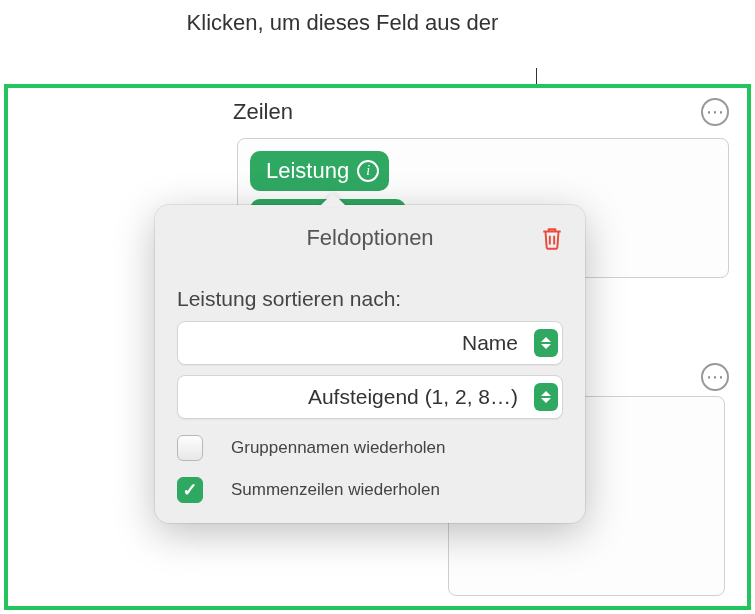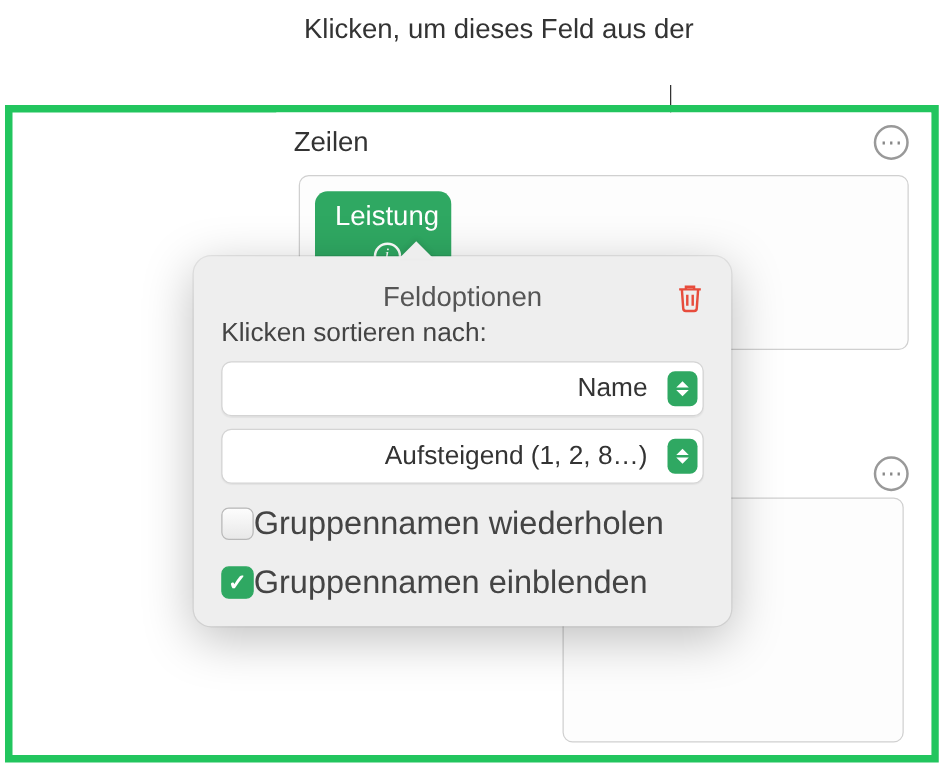--- a/index.html
+++ b/index.html
@@ -3,41 +3,41 @@
   <meta charset="utf-8">
   <style>
     * { margin: 0; padding: 0; box-sizing: border-box; }
     body { font-family: -apple-system, BlinkMacSystemFont, 'Helvetica Neue', sans-serif; background: #fff; width: 755px; height: 614px; position: relative; }
     
     .annotation {
       position: absolute;
       top: 8px;
       left: 130px;
       right: 200px;
-      text-align: right;
+      text-align: center;
       font-size: 22px;
       color: #333;
       line-height: 1.35;
     }
     .annotation-line {
       position: absolute;
       top: 68px;
       left: 536px;
       width: 1px;
       height: 163px;
       background: #333;
     }
     
     .panel-area {
       position: absolute;
       top: 84px;
       left: 4px;
       right: 4px;
       bottom: 4px;
-      border: 6px solid #22c55e;
+      border: 4px solid #22c55e;
     }
     
     .sidebar {
       position: absolute;
       top: 0;
       left: 211px;
       right: 0;
       bottom: 0;
       background: #fff;
     }
@@ -80,21 +80,20 @@
     .field-pill {
       display: inline-flex;
       align-items: center;
       background: #2fa862;
       color: #fff;
       padding: 7px 10px 7px 16px;
       border-radius: 10px;
       font-size: 22px;
       gap: 8px;
       margin-bottom: 8px;
-      flex-direction: column;
     }
     .field-pill-partial {
       display: block;
       background: #2fa862;
       width: 156px;
       height: 14px;
       border-radius: 10px 10px 0 0;
     }
     .info-icon {
       width: 22px;
@@ -130,21 +129,21 @@
       border-right: 14px solid transparent;
       border-bottom: 14px solid #eeeeee;
       filter: drop-shadow(0 -2px 2px rgba(0,0,0,0.08));
     }
     
     .popover-header {
       display: flex;
       justify-content: center;
       align-items: center;
       position: relative;
-      margin-bottom: 4px;
+      margin-bottom: 36px;
     }
     .popover-title {
       font-size: 22px;
       color: #555;
     }
     .trash-btn {
       position: absolute;
       right: -2px;
       top: 0;
       width: 26px;
@@ -201,23 +200,23 @@
       content: "";
       width: 0; height: 0;
       border-left: 5px solid transparent;
       border-right: 5px solid transparent;
       border-top: 5px solid #fff;
     }
     
     .checkbox-row {
       display: flex;
       align-items: center;
-      gap: 0;
+      gap: 28px;
       margin-top: 16px;
-      font-size: 26px;
+      font-size: 17px;
       color: #444;
       cursor: pointer;
     }
     .checkbox {
       width: 26px;
       height: 26px;
       border-radius: 6px;
       border: 1px solid #b8b8b8;
       background: linear-gradient(#fdfdfd, #e8e8e8);
       flex-shrink: 0;
@@ -285,34 +284,34 @@
 <div class="popover">
   <div class="popover-header">
     <span class="popover-title">Feldoptionen</span>
     <div class="trash-btn">
       <svg viewBox="0 0 24 24" fill="none" stroke="#e74c3c" stroke-width="1.8">
         <path d="M4 6h16M9 6V4h6v2M6 6l1 14a2 2 0 002 2h6a2 2 0 002-2l1-14M10 10v8M14 10v8"></path>
       </svg>
     </div>
   </div>
 
-  <div class="popover-label">Klicken sortieren nach:</div>
+  <div class="popover-label">Leistung sortieren nach:</div>
 
   <div class="select-row">
     <div class="select-box">Name</div>
     <div class="select-stepper"></div>
   </div>
 
   <div class="select-row">
     <div class="select-box">Aufsteigend (1, 2, 8…)</div>
     <div class="select-stepper"></div>
   </div>
 
   <div class="checkbox-row">
     <div class="checkbox"></div>
     <span>Gruppennamen wiederholen</span>
   </div>
 
   <div class="checkbox-row">
     <div class="checkbox checked"></div>
-    <span>Gruppennamen einblenden</span>
+    <span>Summenzeilen wiederholen</span>
   </div>
 </div>
 
 </body></html>

